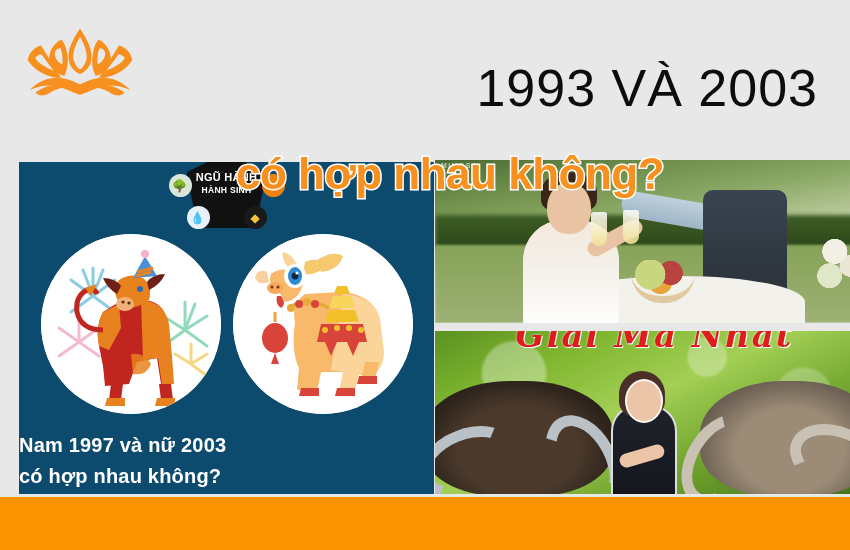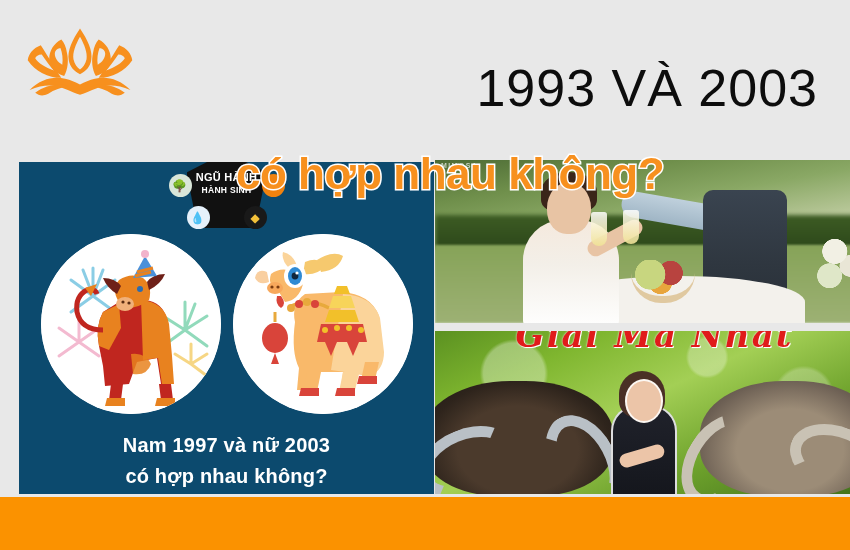--- a/index.html
+++ b/index.html
@@ -120,21 +120,21 @@
     overflow: hidden;
   }
   #circle-left  { left: 22px; }
   #circle-right { left: 214px; }
   .circle-wrap svg { display:block; width: 100%; height: 100%; }
 
   #left-caption {
     position: absolute;
     left: 0; right: 0;
     top: 268px;
-    text-align: center;
+    text-align: left;
     color: #ffffff;
     font-size: 20px;
     font-weight: 700;
     line-height: 1.55;
     letter-spacing: .2px;
   }
   #left-caption span { display: block; }
 
   
   .photo {

